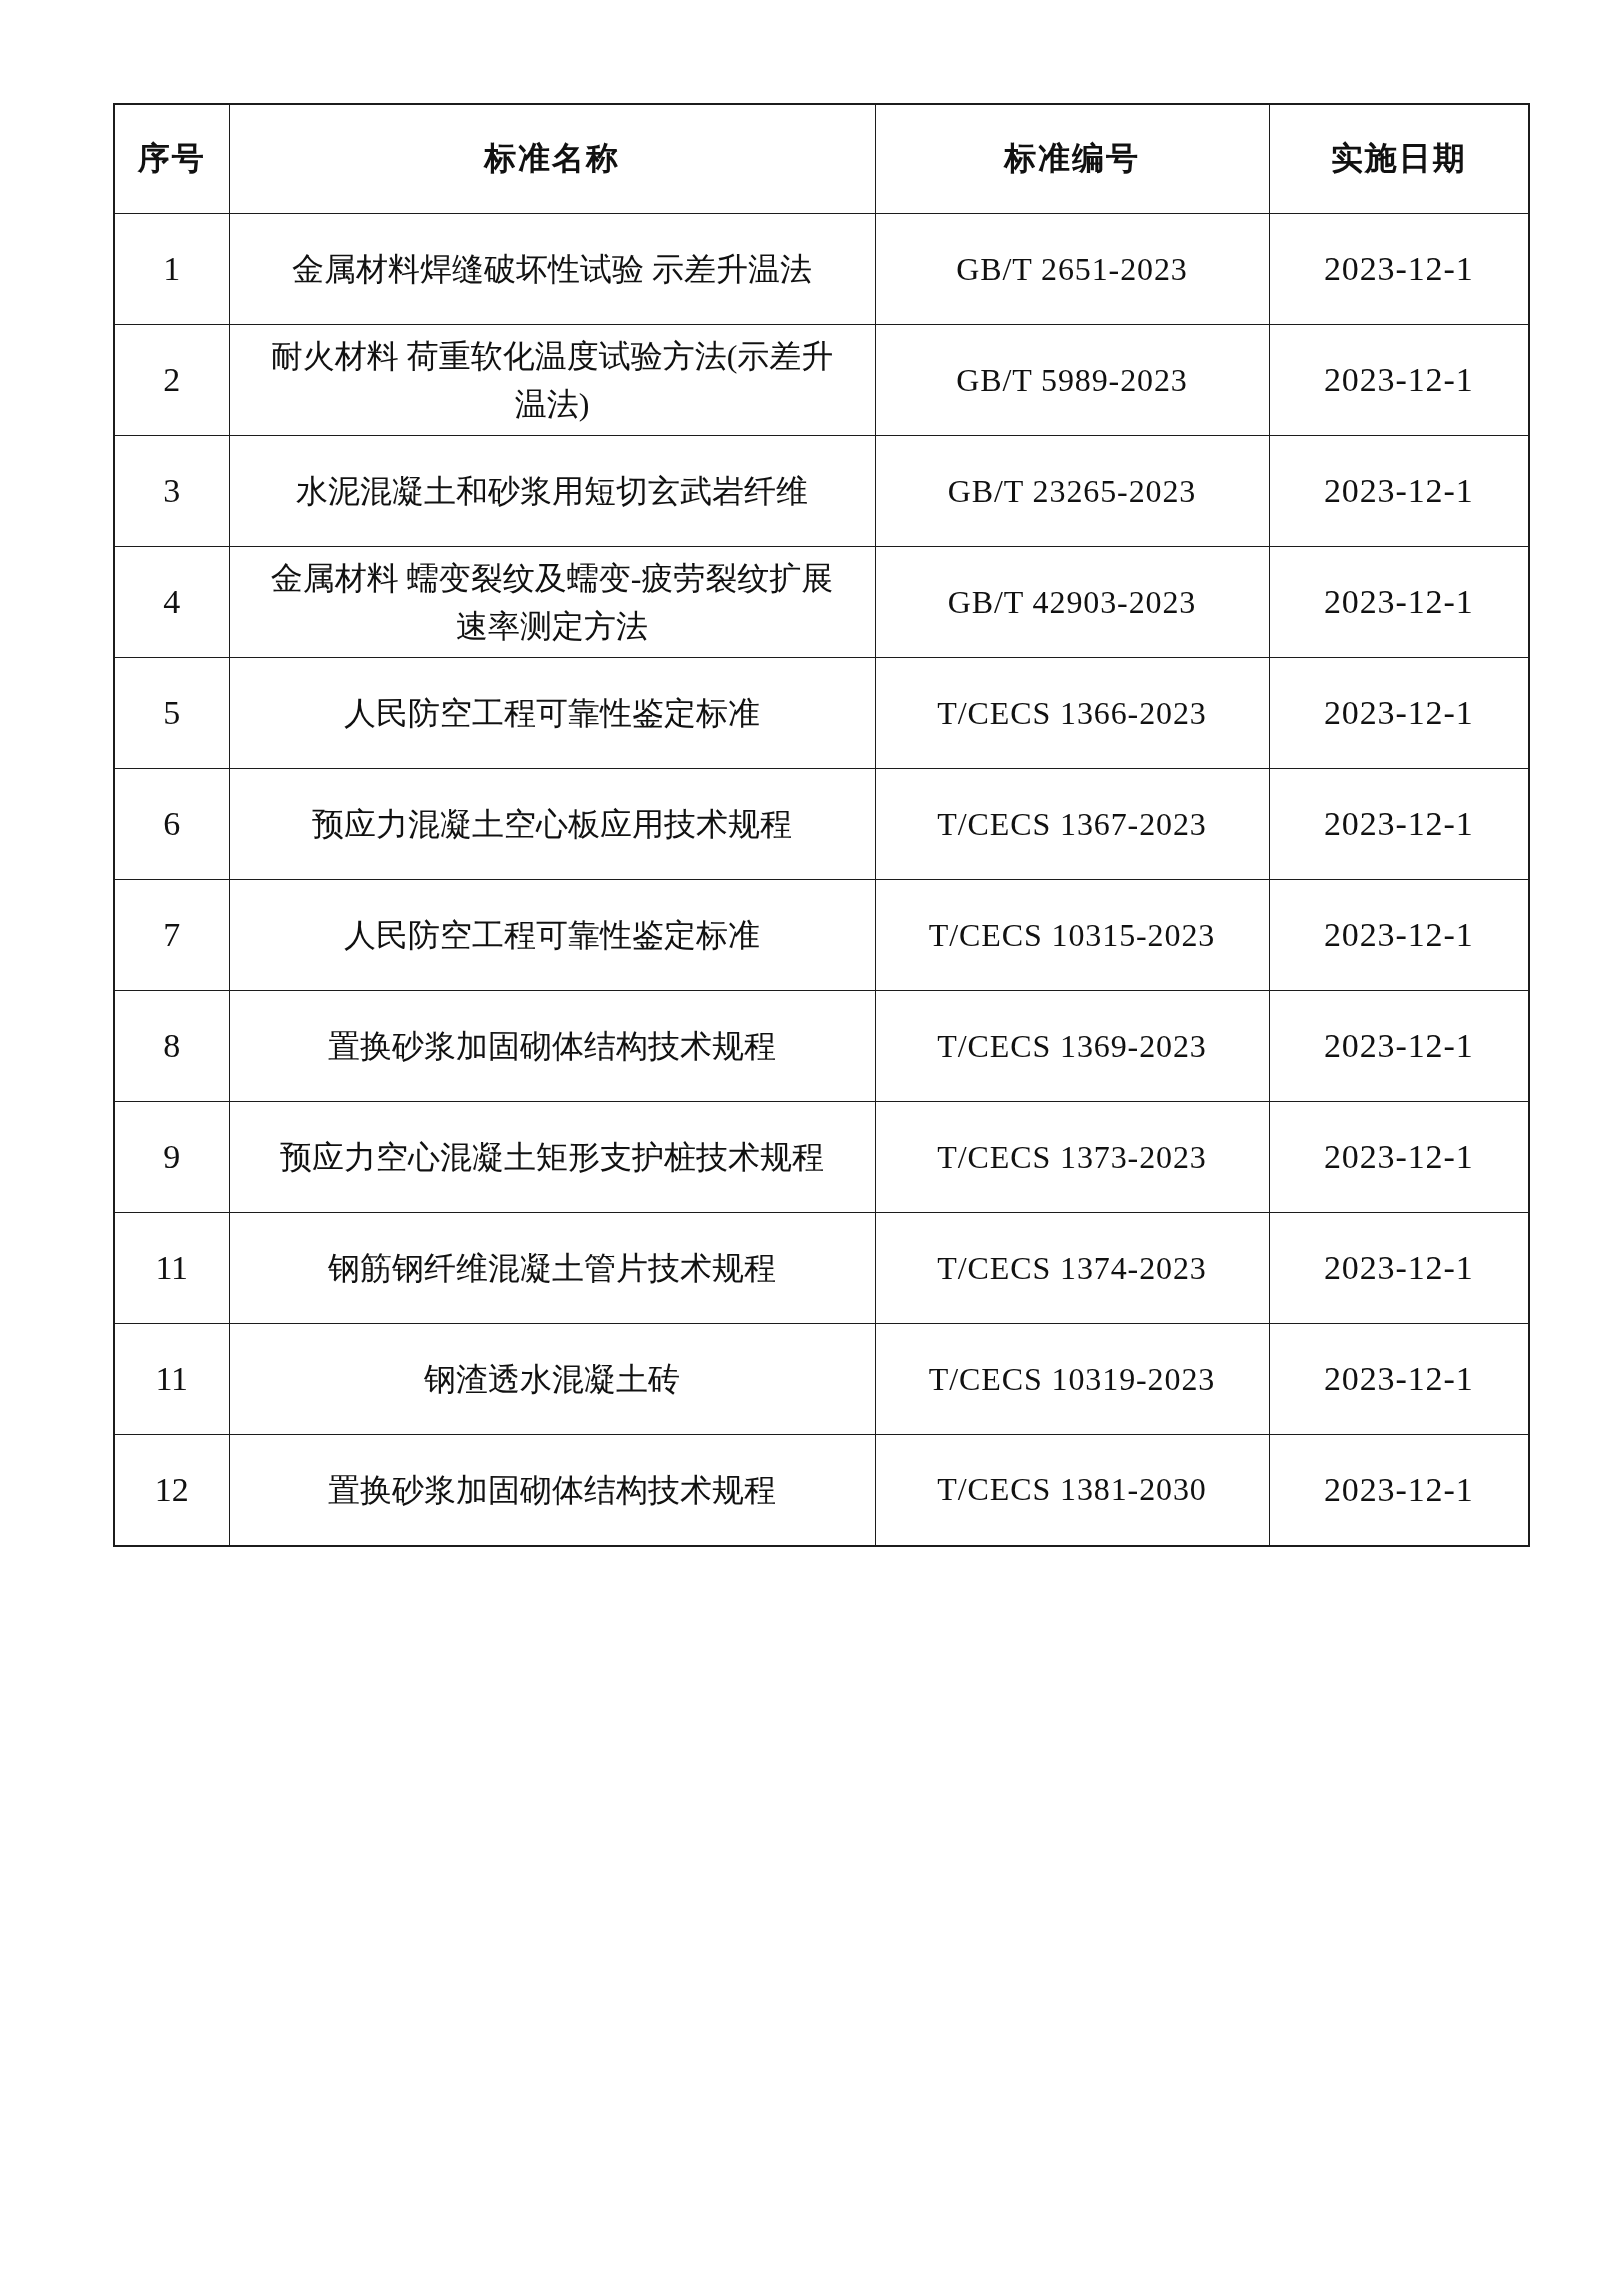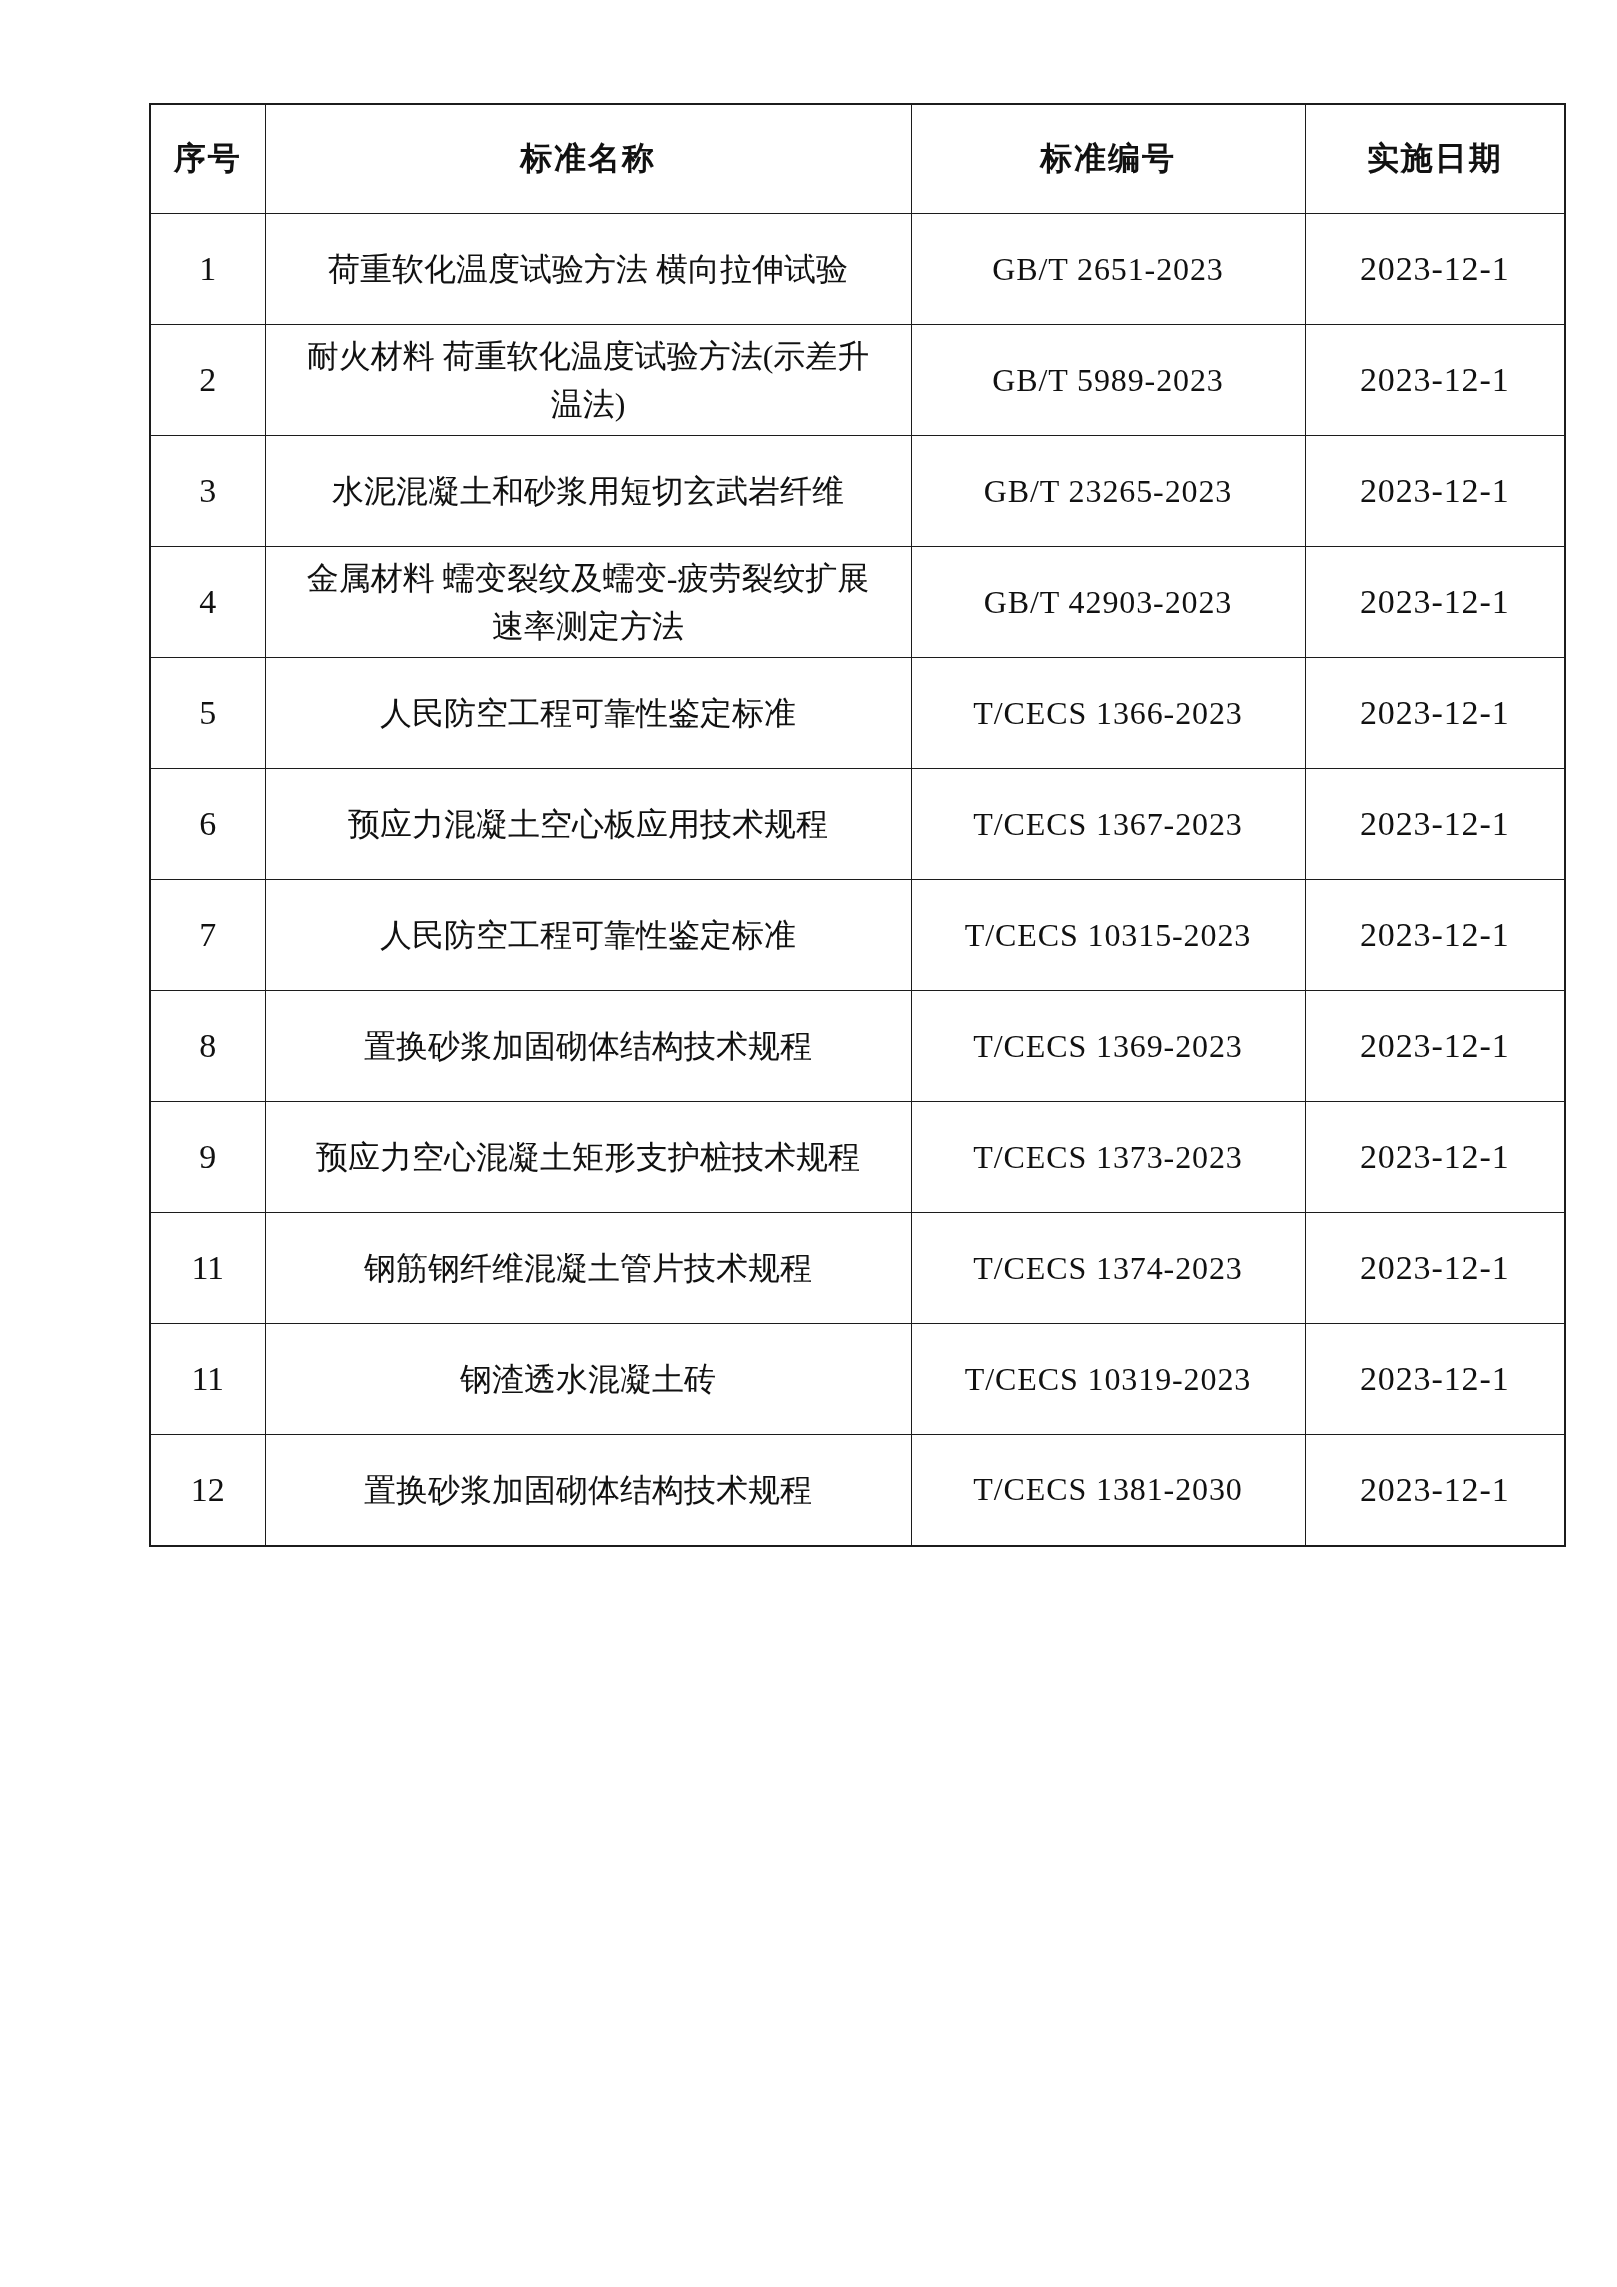--- a/index.html
+++ b/index.html
@@ -20,21 +20,20 @@
     background: #ffffff;
   }
   table.doc-table {
     position: absolute;
     left: 113px;
     top: 103px;
     width: 1415px;
     border-collapse: collapse;
     table-layout: fixed;
     border: 2.8px solid #1c1c1c;
-    margin-left: 36px;
   }
   col.c-index { width: 115px; }
   col.c-name  { width: 646px; }
   col.c-code  { width: 394px; }
   col.c-date  { width: 260px; }
 
   .doc-table th,
   .doc-table td {
     border: 1.9px solid #1c1c1c;
     text-align: center;
@@ -88,21 +87,21 @@
       <tr>
         <th>序号</th>
         <th>标准名称</th>
         <th>标准编号</th>
         <th>实施日期</th>
       </tr>
     </thead>
     <tbody>
         <tr>
       <td class="cell-index">1</td>
-      <td class="cell-name">荷重软化温度试验方法 横向拉伸试验</td>
+      <td class="cell-name">金属材料焊缝破坏性试验 示差升温法</td>
       <td class="cell-code">GB/T 2651-2023</td>
       <td class="cell-date">2023-12-1</td>
     </tr>
         <tr>
       <td class="cell-index">2</td>
       <td class="cell-name">耐火材料 荷重软化温度试验方法(示差升温法)</td>
       <td class="cell-code">GB/T 5989-2023</td>
       <td class="cell-date">2023-12-1</td>
     </tr>
         <tr>

